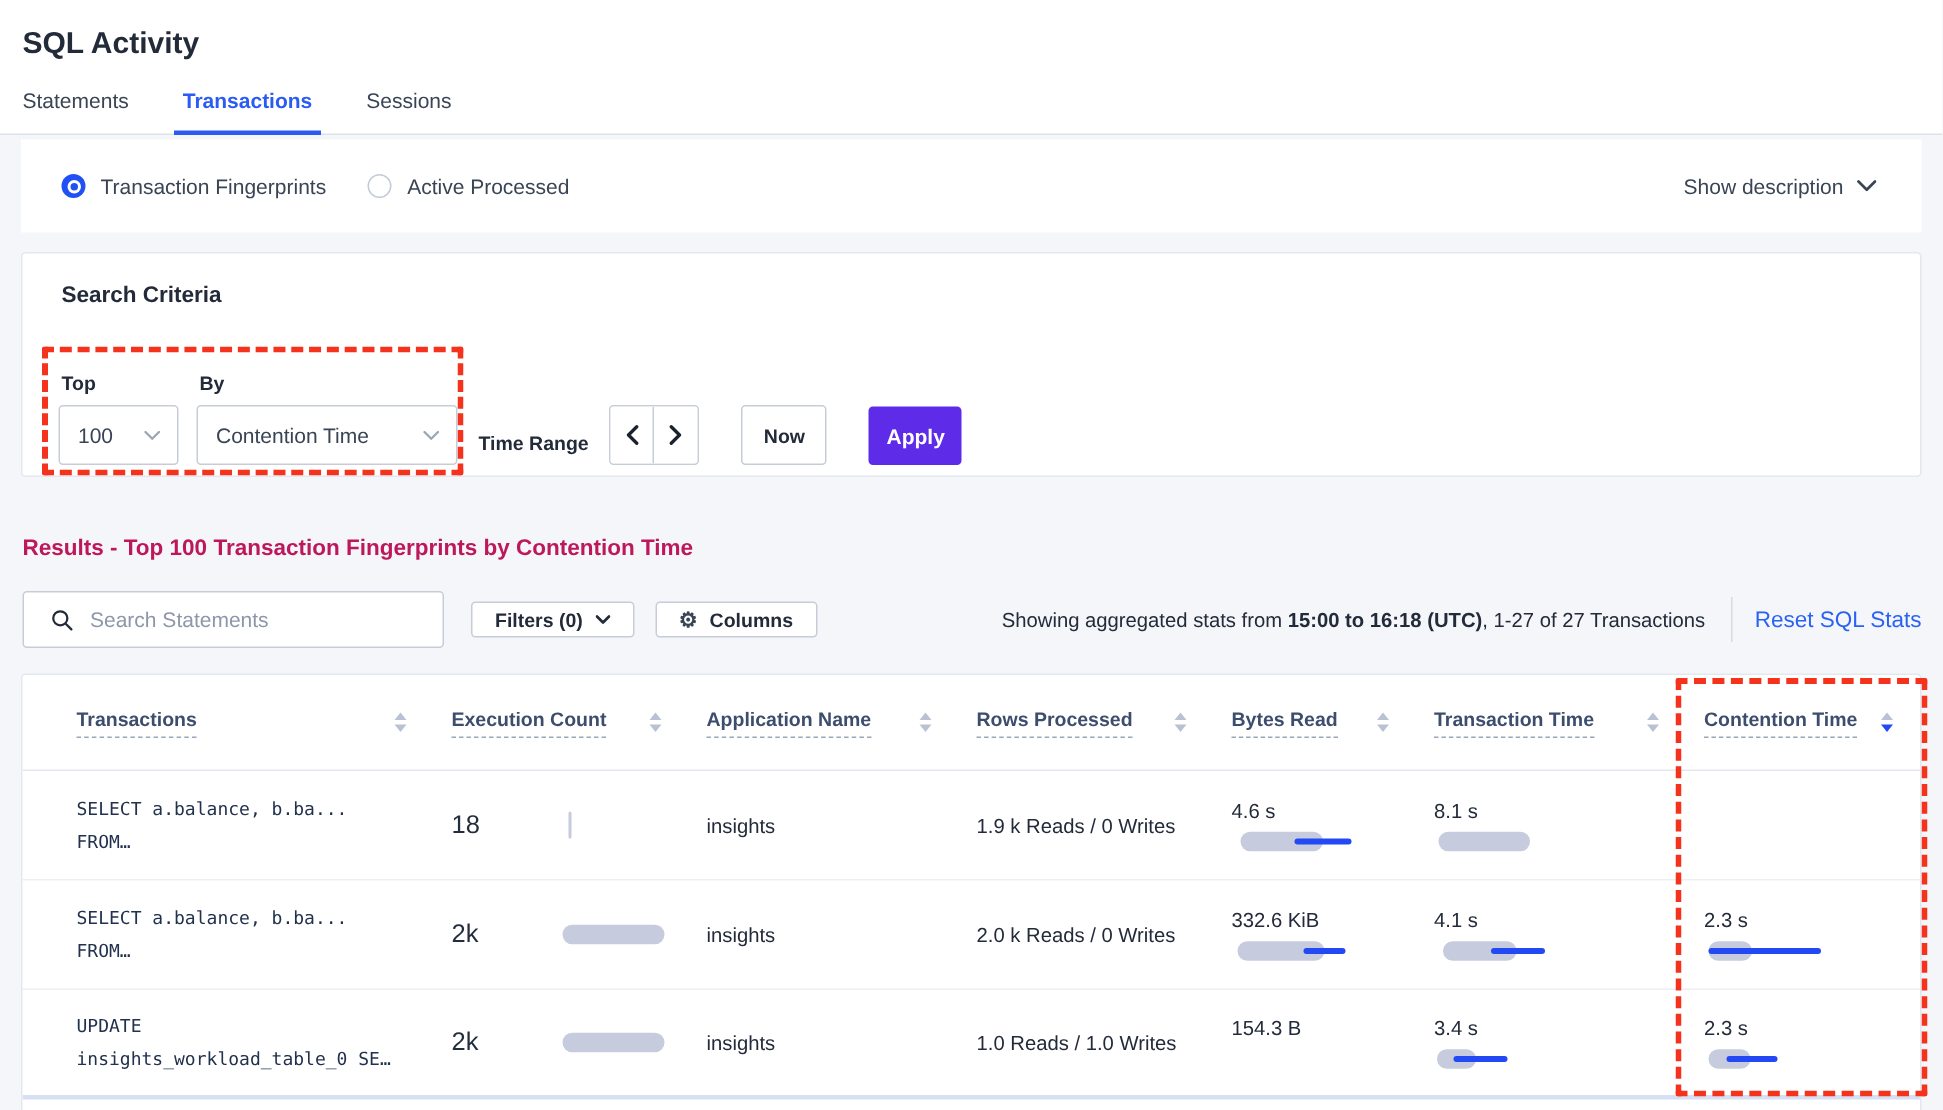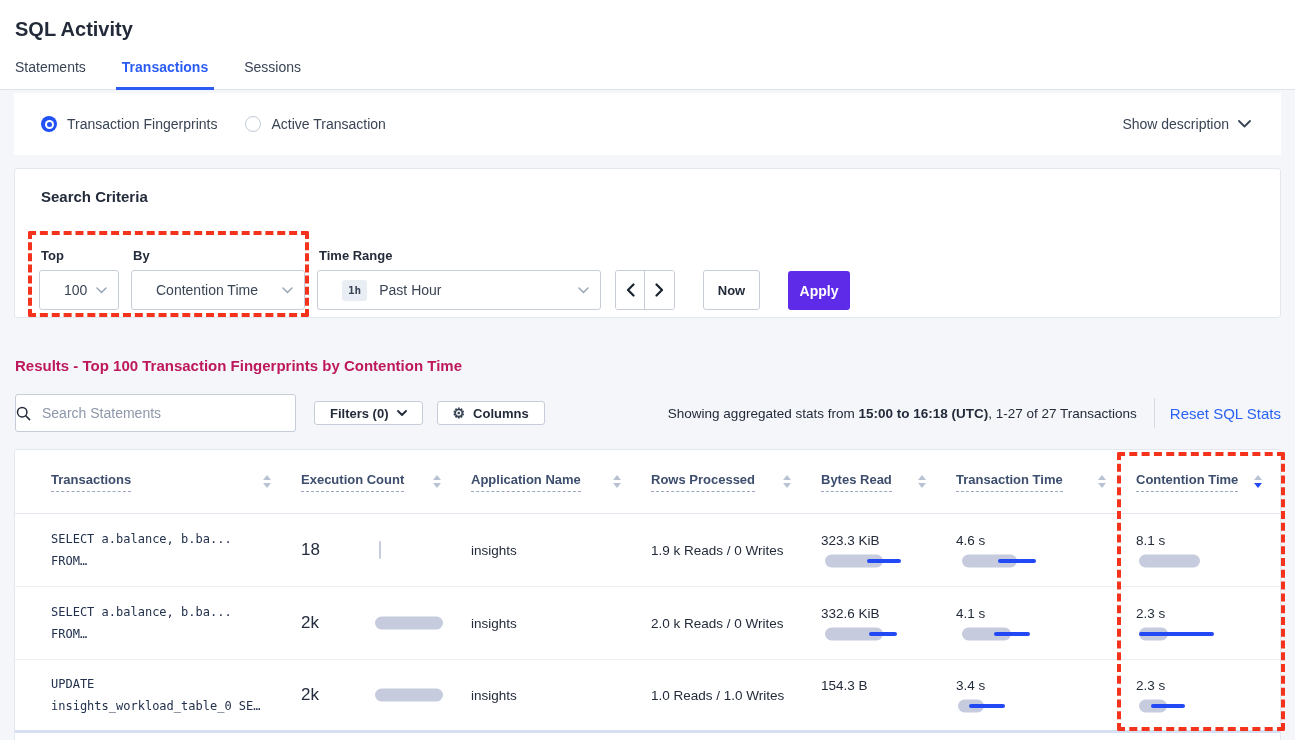--- a/index.html
+++ b/index.html
@@ -26,36 +26,36 @@
   .radio.on::after { content:""; position:absolute; left:5.5px; top:5.5px; width:5px; height:5px; background:#2151f5; border-radius:50%; }
   .radio.off { background:#fff; border:1px solid #c3cbd8; }
   .show-desc { display:flex; align-items:center; gap:9px; font-size:14px; color:#394455; cursor:pointer;margin-left:32px; }
   
   .card { margin:13px 14px 0; background:#fff; border:1px solid #e3e8ef; border-radius:3px; }
   .criteria-card { padding:19px 24px 24px; height:150px; position:relative; }
   .criteria-heading { font-size:15px; font-weight:700; color:#232b3a; margin:0 0 16px 2px; }
   .controls { display:flex; align-items:flex-end; gap:12px;margin-top:43px; }
   .ctl-group { display:flex; flex-direction:column; }
   .ctl-label { font-size:13px; font-weight:700; color:#232b3a; margin:0 0 7px 2px; }
-  .select { height:40px; background:#fff; border:1px solid #c7cdd8; border-radius:3px; display:flex; align-items:center; justify-content:space-between; padding:0 11px 0 24px; font-size:14px; color:#394455; cursor:pointer; }
+  .select { height:40px; background:#fff; border:1px solid #c7cdd8; border-radius:3px; display:flex; align-items:center; justify-content:space-between; padding:0 11px 0 12px; font-size:14px; color:#394455; cursor:pointer; }
   .sel-top { width:80px; }
   .sel-by { width:174px; }
   .sel-time { width:284px; }
   .time-left { display:flex; align-items:center; gap:12px; }
   .time-badge { background:#e9edf4; border-radius:3px; font-family:"DejaVu Sans Mono", monospace; font-size:11px; font-weight:700; color:#394455; padding:4px 6px; }
   .pager { display:flex; height:40px; border:1px solid #c7cdd8; border-radius:3px; overflow:hidden; background:#fff; margin-left:2px; }
   .pager button { width:29px; border:none; background:#fff; display:flex; align-items:center; justify-content:center; cursor:pointer; padding:0; }
   .pager button:first-child { border-right:1px solid #c7cdd8; }
   .btn { height:40px; border:1px solid #c7cdd8; border-radius:3px; background:#fff; font-family:inherit; font-size:13px; font-weight:700; color:#232b3a; cursor:pointer; }
   .btn-now { width:57px; margin-left:16px; }
   .btn-apply { width:62px; height:39px; margin-left:16px; border:none; background:#5e2ce8; color:#fff; font-size:14px; font-weight:700; border-radius:3px; }
   
   .results-heading { font-size:15px; font-weight:700; color:#be185d; margin:39px 0 0 15px; }
   .toolbar { display:flex; align-items:center; margin:20px 14px 0 15px; }
-  .searchbox { width:281px; height:38px; background:#fff; border:1px solid #c7cdd8; border-radius:3px; display:flex; align-items:center; padding:0 0; gap:9px; }
+  .searchbox { width:281px; height:38px; background:#fff; border:1px solid #c7cdd8; border-radius:3px; display:flex; align-items:center; padding:0 18px; gap:9px; }
   .searchbox input { border:none; outline:none; flex:1; font-family:inherit; font-size:14px; color:#394455; background:transparent; }
   .searchbox input::placeholder { color:#8d97a9; }
   .tbtn { height:24px; background:#fff; border:1px solid #c7cdd8; border-radius:3px; display:flex; align-items:center; gap:8px; padding:0 15px; font-size:13px; font-weight:700; color:#232b3a; cursor:pointer; }
   .tbtn-filters { margin-left:18px; }
   .tbtn-columns { margin-left:14px; }
   .gear { font-size:14px; color:#394455; line-height:1; }
   .toolbar-spacer { flex:1; }
   .stats-text { font-size:13.5px; color:#232b3a; white-space:nowrap; }
   .stats-text b { font-weight:700; }
   .vdiv { width:1px; height:30px; background:#d5dbe4; margin:0 15px 0 17px; }
@@ -102,21 +102,21 @@
 </div>
 
 <div class="radio-strip">
   <div class="radio-group">
     <label class="radio-opt">
       <span class="radio on"></span>
       <span>Transaction Fingerprints</span>
     </label>
     <label class="radio-opt">
       <span class="radio off"></span>
-      <span>Active Transaction</span>
+      <span>Active Processed</span>
     </label>
   </div>
   <div class="show-desc">
     <span>Show description</span>
     <span>
       <svg width="13" height="8" viewBox="0 0 13 8">
           <path d="M1 1 L6.5 6.5 L12 1" stroke="#394455" stroke-width="1.8" fill="none" stroke-linecap="round" stroke-linejoin="round"></path>
         </svg>
     </span>
   </div>
@@ -142,31 +142,20 @@
         <span>Contention Time</span>
         <span>
           <svg width="11" height="7" viewBox="0 0 11 7">
               <path d="M1 1 L5.5 5.5 L10 1" stroke="#9aa5b8" stroke-width="1.5" fill="none" stroke-linecap="round"></path>
             </svg>
         </span>
       </div>
     </div>
     <div class="ctl-group">
       <span class="ctl-label">Time Range</span>
-      <div class="select sel-time">
-        <span class="time-left">
-          <span class="time-badge">1h</span>
-          <span>Past Hour</span>
-        </span>
-        <span>
-          <svg width="11" height="7" viewBox="0 0 11 7">
-              <path d="M1 1 L5.5 5.5 L10 1" stroke="#9aa5b8" stroke-width="1.5" fill="none" stroke-linecap="round"></path>
-            </svg>
-        </span>
-      </div>
     </div>
     <div class="pager">
       <button>
         <span>
           <svg width="9" height="14" viewBox="0 0 9 14">
               <path d="M7.5 1.5 L2 7 L7.5 12.5" stroke="#19222e" stroke-width="2.2" fill="none" stroke-linecap="round" stroke-linejoin="round"></path>
             </svg>
         </span>
       </button>
       <button>
@@ -272,27 +261,20 @@
     </div>
     <div class="execcell">
       <span>18</span>
       <span class="execbars">
           <span class="bar" style="left: 78px; width: 2px; height: 18px;"></span>
         </span>
     </div>
     <div class="plaincell">insights</div>
     <div class="plaincell">1.9 k Reads / 0 Writes</div>
     <div class="numcell">
-      <span class="numval">323.3 KiB</span>
-      <span class="barwrap">
-          <span class="bar" style="left: 4px; width: 58px;"></span>
-          <span class="bline" style="left: 46px; width: 34px;"></span>
-        </span>
-    </div>
-    <div class="numcell">
       <span class="numval">4.6 s</span>
       <span class="barwrap">
           <span class="bar" style="left: 6px; width: 55px;"></span>
           <span class="bline" style="left: 42px; width: 38px;"></span>
         </span>
     </div>
     <div class="numcell">
       <span class="numval">8.1 s</span>
       <span class="barwrap">
           <span class="bar" style="left: 3px; width: 61px;"></span>

